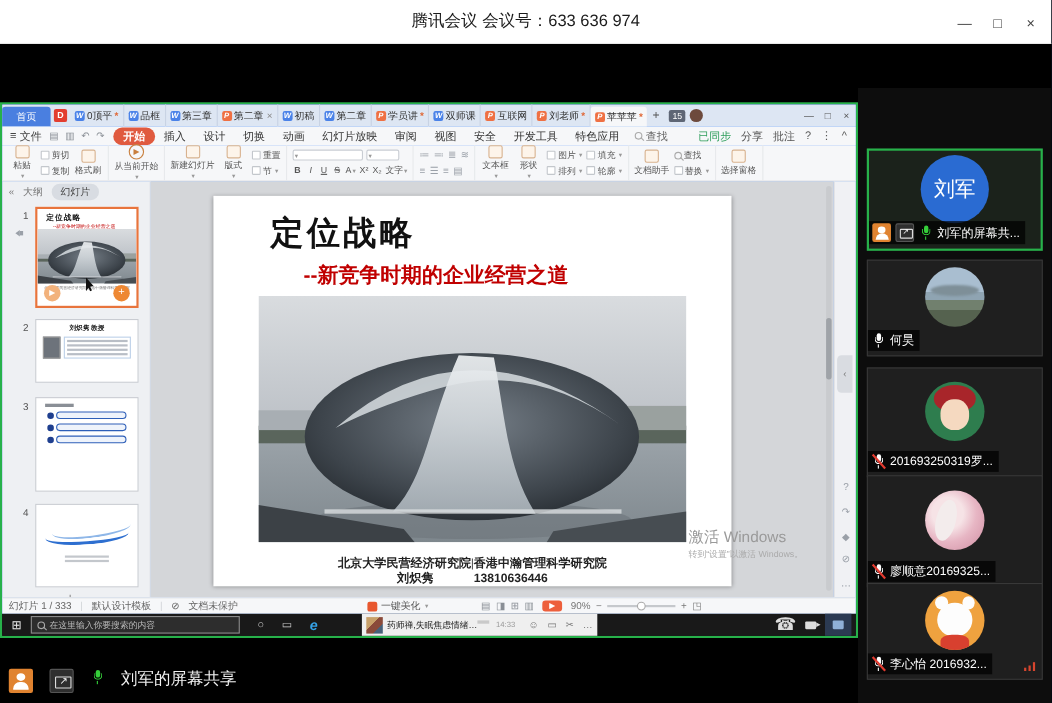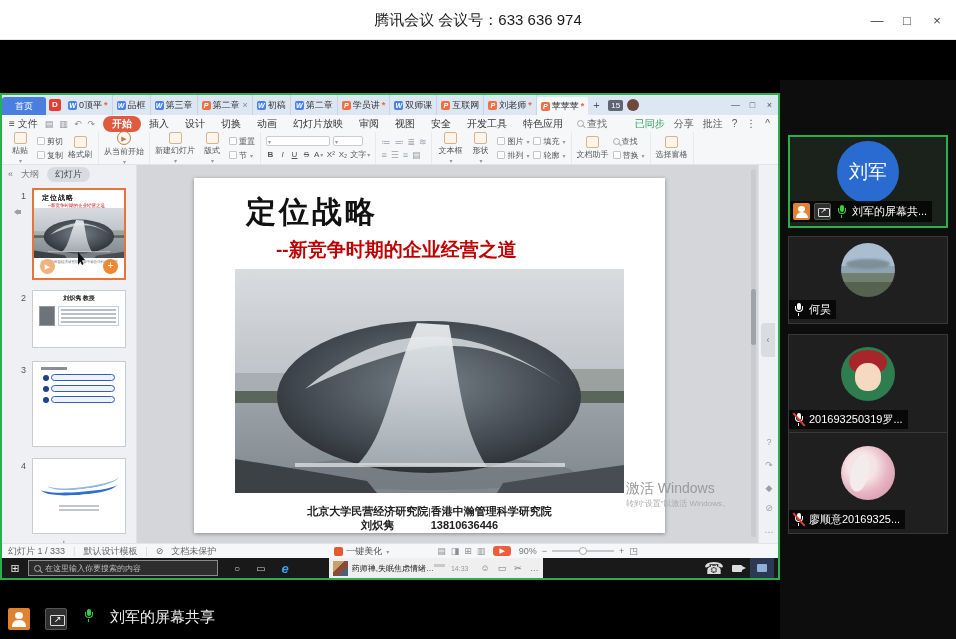--- a/index.html
+++ b/index.html
@@ -735,20 +735,43 @@
         <div class="namebar">
           <span class="mic muted">
               <i class="mb"></i>
               <i class="mc"></i>
               <i class="ms"></i>
             </span>
           <span class="nm">廖顺意20169325...</span>
         </div>
       </div>
 
+      <div class="tile" style="top:450px;height:88px;">
+        <div class="avatarwrap">
+            <div class="av mouse">
+              <span class="earl"></span>
+              <span class="earr"></span>
+              <span class="head"></span>
+              <span class="body"></span>
+            </div>
+          </div>
+        <div class="namebar">
+          <span class="mic muted">
+              <i class="mb"></i>
+              <i class="mc"></i>
+              <i class="ms"></i>
+            </span>
+          <span class="nm">李心怡 2016932...</span>
+        </div>
+        <div class="sig">
+            <i style="height:3px;"></i>
+            <i style="height:5px;"></i>
+            <i style="height:8px;"></i>
+          </div>
+      </div>
     </div>
 
     <div id="bottombanner">
       <span class="hostbadge"></span>
       <span class="sharebadge"></span>
       <span class="mic green">
           <i class="mb"></i>
           <i class="mc"></i>
           <i class="ms"></i>
         </span>

